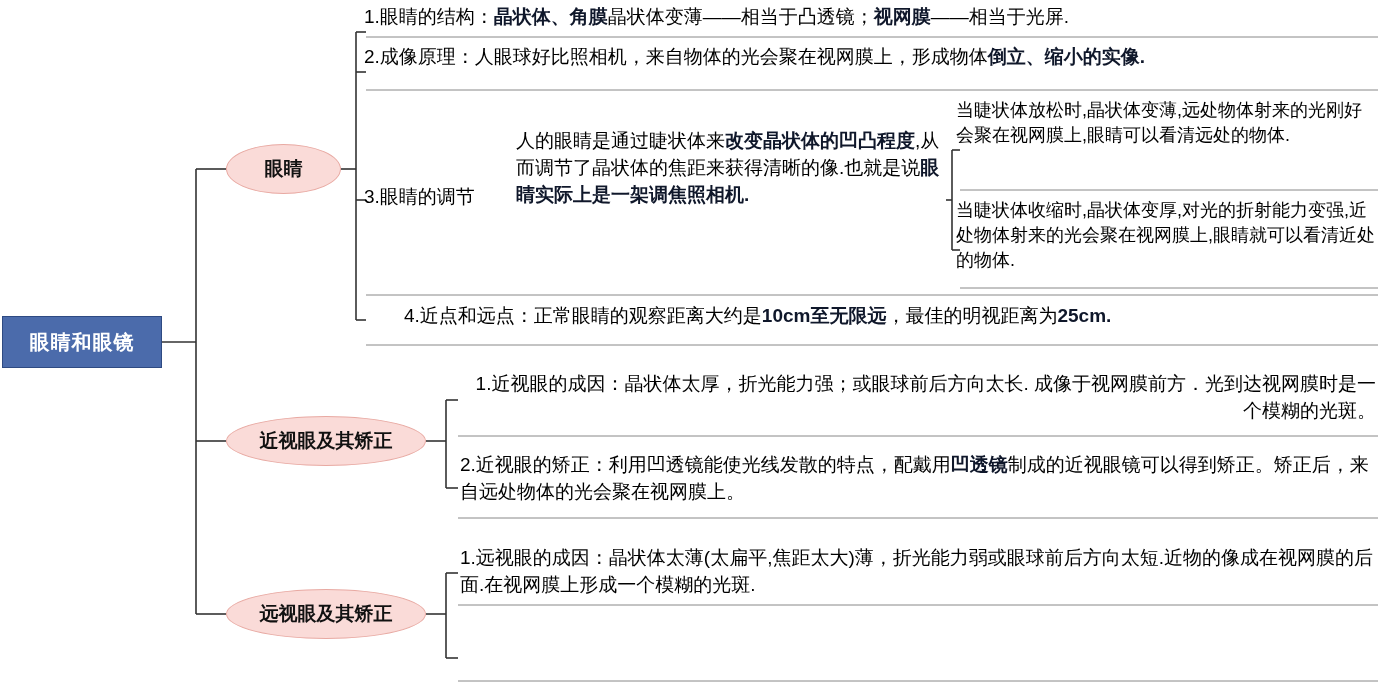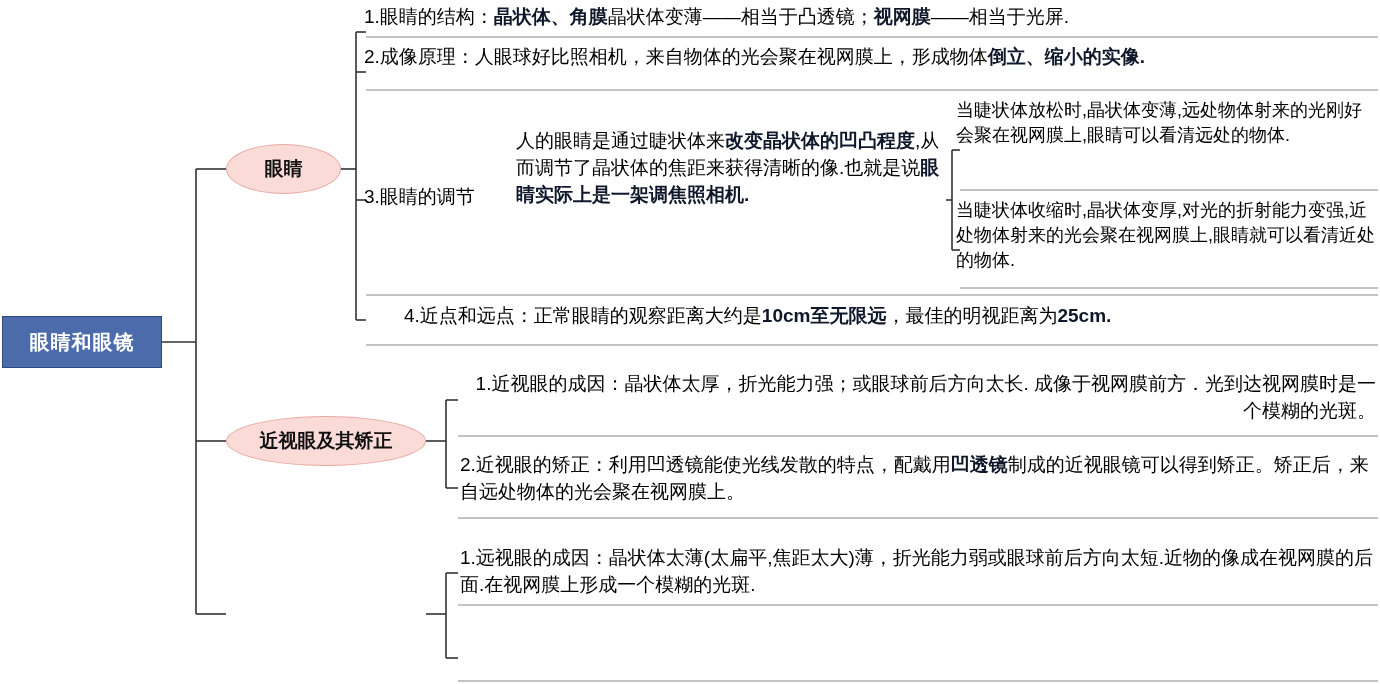--- a/index.html
+++ b/index.html
@@ -161,20 +161,23 @@
   <div class="node root-node">
     <span>眼睛和眼镜</span>
   </div>
 
   <div class="node branch-node" id="branch-eye">
     <span>眼睛</span>
   </div>
   <div class="node branch-node" id="branch-myopia">
     <span>近视眼及其矫正</span>
   </div>
+  <div class="node branch-node" id="branch-hyperopia">
+    <span>远视眼及其矫正</span>
+  </div>
 
   <div class="leaf" id="leaf-1">
     <span>1.眼睛的结构：</span><span class="red">晶状体、角膜</span><span>晶状体变薄——相当于凸透镜；</span><span class="red">视网膜</span><span>——相当于光屏.</span>
   </div>
 
   <div class="leaf" id="leaf-2">
     <span>2.成像原理：人眼球好比照相机，来自物体的光会聚在视网膜上，形成物体</span><span class="red">倒立、缩小的实像.</span>
   </div>
 
   <div class="leaf" id="leaf-3-label">

